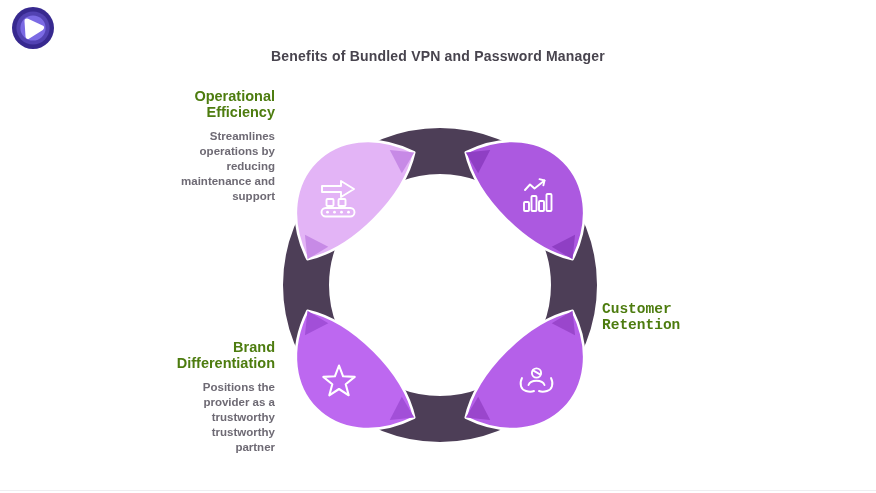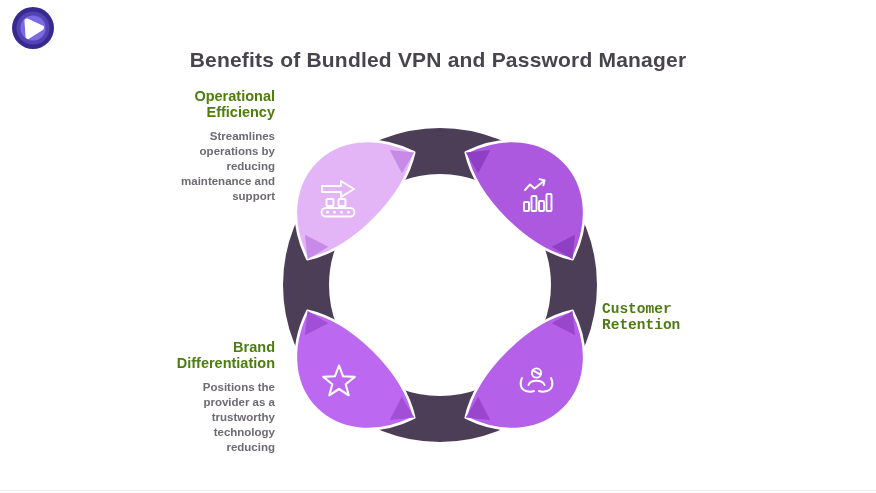--- a/index.html
+++ b/index.html
@@ -3,21 +3,21 @@
 <meta charset="utf-8">
 <style>
   html,body { margin:0; padding:0; background:#fff; }
   .canvas {
     position:relative; width:876px; height:493px; background:#ffffff;
     font-family:"Liberation Sans", sans-serif; overflow:hidden;
   }
   .logo { position:absolute; left:12px; top:7px; width:42px; height:42px; }
   .title {
     position:absolute; top:48px; left:0; width:100%; text-align:center;
-    font-size:21px; font-weight:bold; color:#48444e; letter-spacing:.2px;
+    font-size:14px; font-weight:bold; color:#48444e; letter-spacing:.2px;
   }
   .diagram { position:absolute; left:240px; top:85px; }
   .lens { stroke:#ffffff; stroke-width:2.6; stroke-linejoin:round; }
   .fold { stroke:none; }
   .icon path, .icon rect, .icon circle, .icon polygon, .icon polyline {
     fill:none; stroke:#ffffff; stroke-width:1.9; stroke-linejoin:round; stroke-linecap:round;
   }
   .icon .dot { fill:#ffffff; stroke:none; }
   .icon polygon { stroke-width:2.1; }
   .seg-label { position:absolute; }
@@ -116,17 +116,17 @@
 
   <div class="seg-label" id="label-rg">
   </div>
 
   <div class="seg-label" id="label-cr">
     <div class="seg-heading">Customer Retention</div>
   </div>
 
   <div class="seg-label align-right" id="label-bd">
     <div class="seg-heading">Brand Differentiation</div>
-    <div class="seg-desc">Positions the provider as a trustworthy technology reducing</div>
+    <div class="seg-desc">Positions the provider as a trustworthy trustworthy partner</div>
   </div>
 
   <div class="divider"></div>
 </div>
 
 </body></html>

